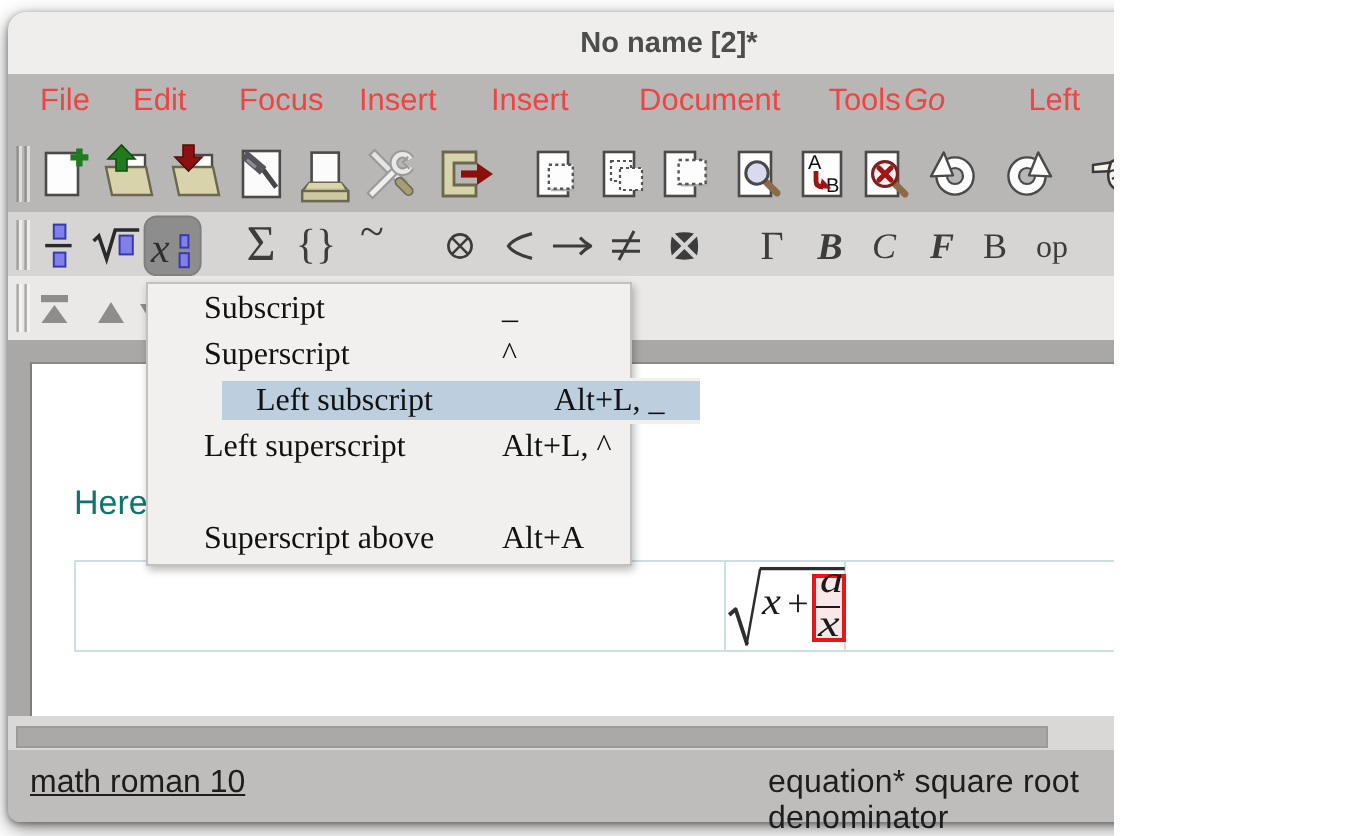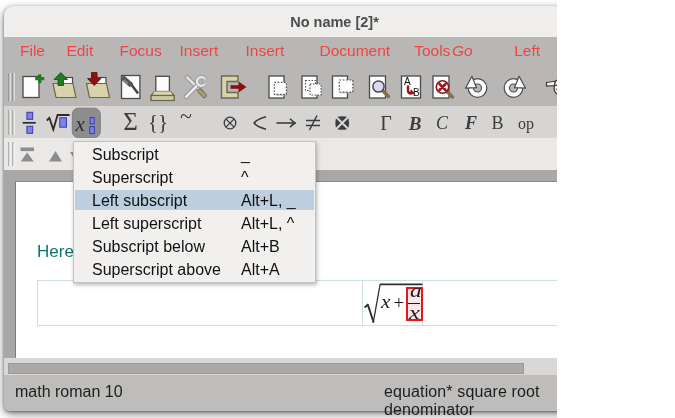--- a/index.html
+++ b/index.html
@@ -16,24 +16,24 @@
   .row3{left:4px;top:138px;width:653px;height:32px;background:#eae9e7;}
   .band{background:#a9a8a6;}
   .canvas{left:15px;top:181px;width:626px;height:177px;background:#fff;border-left:1px solid #7d7d7b;border-top:1px solid #8a8a88;box-sizing:border-box;}
   .vtrack{left:641px;top:170px;width:16px;height:188px;background:#e2e1df;}
   .vthumb{left:643px;top:173px;width:12px;height:24px;background:#b3b2b0;border:1px solid #a4a3a1;box-sizing:border-box;}
   .htrack{left:4px;top:358px;width:653px;height:17px;background:#d9d8d6;}
   .hthumb{left:8px;top:363px;width:516px;height:11px;background:#aaa9a7;border:1px solid #9b9a98;box-sizing:border-box;}
   .statusbar{left:4px;top:375px;width:653px;height:36px;background:#bebdbb;border-radius:0 0 6px 6px;}
   .stext{position:absolute;top:382.5px;font-size:16px;color:#1d1d1d;}
   .menu{left:73px;top:141px;width:243px;height:142px;background:#f1f0ee;border:1px solid #c2c1bf;box-sizing:border-box;box-shadow:1px 2px 4px rgba(0,0,0,.28);}
-  .mrow{position:absolute;left:1px;width:239px;height:23px;}
+  .mrow{position:absolute;left:11px;width:239px;height:23px;font-family:Liberation Serif, serif;}
   .mlabel{position:absolute;left:17px;top:2.5px;font-size:16px;color:#111;}
   .mshort{position:absolute;left:166px;top:2.5px;font-size:16px;color:#111;}
-  .hl{background:linear-gradient(#f1f0ee 1.5px, #bdcfdf 1.5px, #bdcfdf 21px, #f1f0ee 21px);}
+  .hl{background:linear-gradient(#f1f0ee 1.5px, #bdcfdf 1.5px, #bdcfdf 21px, #f1f0ee 21px);margin-left:26px;}
   .here{left:37px;top:242px;font-family:Liberation Sans, sans-serif;font-size:17px;color:#0f766e;}
   .eqouter{left:37px;top:280px;width:594px;height:46px;border:1px solid #ccdfe4;box-sizing:border-box;}
   .eqinner{left:362px;top:280px;width:61px;height:46px;border:1px solid #ccdfe4;box-sizing:border-box;}
   .redbox{left:406px;top:287px;width:17px;height:34px;border:2px solid #e81717;background:#fae8e8;box-sizing:border-box;}
   .mathit{font-family:"Liberation Serif",serif;font-style:italic;color:#1a1a1a;}
 </style>
 </head>
 <body>
 <div class="stage">
   <div class="abs window"></div>
@@ -314,42 +314,38 @@
   <span class="abs mathit" style="left:409.8px;top:279.9px;font-size:19px;transform:scaleX(1.22);transform-origin:0 0;">a</span>
   <div class="abs" style="left:407.5px;top:303px;width:12px;height:1.4px;background:#1a1a1a;"></div>
   <span class="abs mathit" style="left:408.8px;top:302px;font-size:19px;transform:scaleX(1.28);transform-origin:0 0;">x</span>
 
   <div class="abs vtrack"></div>
   <div class="abs vthumb"></div>
   <div class="abs htrack"></div>
   <div class="abs hthumb"></div>
 
   <div class="abs statusbar"></div>
-  <span class="stext" style="left:15px;">math roman 10</span>
+  <span class="stext" style="left:15px;text-decoration:underline;">math roman 10</span>
   <span class="stext" style="left:384px;letter-spacing:0.12px;">equation* square root denominator</span>
 
   <div class="abs menu">
     <div class="mrow" style="top:1px;">
         <span class="mlabel">Subscript</span>
         <span class="mshort">_</span>
       </div>
     <div class="mrow" style="top:24px;">
         <span class="mlabel">Superscript</span>
         <span class="mshort">^</span>
       </div>
     <div class="mrow hl" style="top:47px;">
         <span class="mlabel">Left subscript</span>
         <span class="mshort">Alt+L, _</span>
       </div>
     <div class="mrow" style="top:70px;">
         <span class="mlabel">Left superscript</span>
         <span class="mshort">Alt+L, ^</span>
       </div>
-    <div class="mrow" style="top:93px;">
-        <span class="mlabel">Subscript below</span>
-        <span class="mshort">Alt+B</span>
-      </div>
     <div class="mrow" style="top:116px;">
         <span class="mlabel">Superscript above</span>
         <span class="mshort">Alt+A</span>
       </div>
   </div>
 </div>
 
 </body></html>

